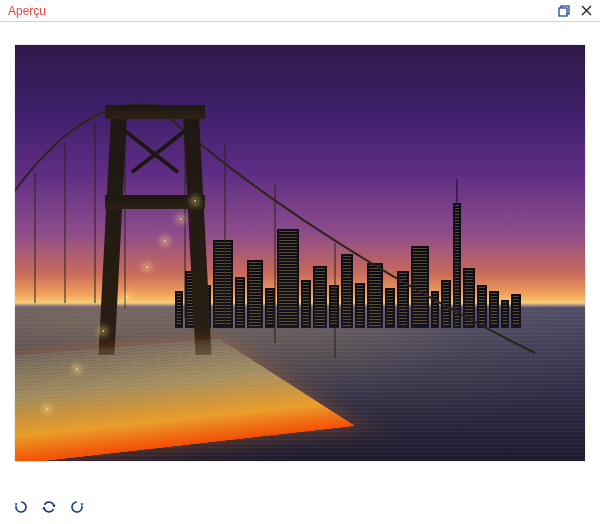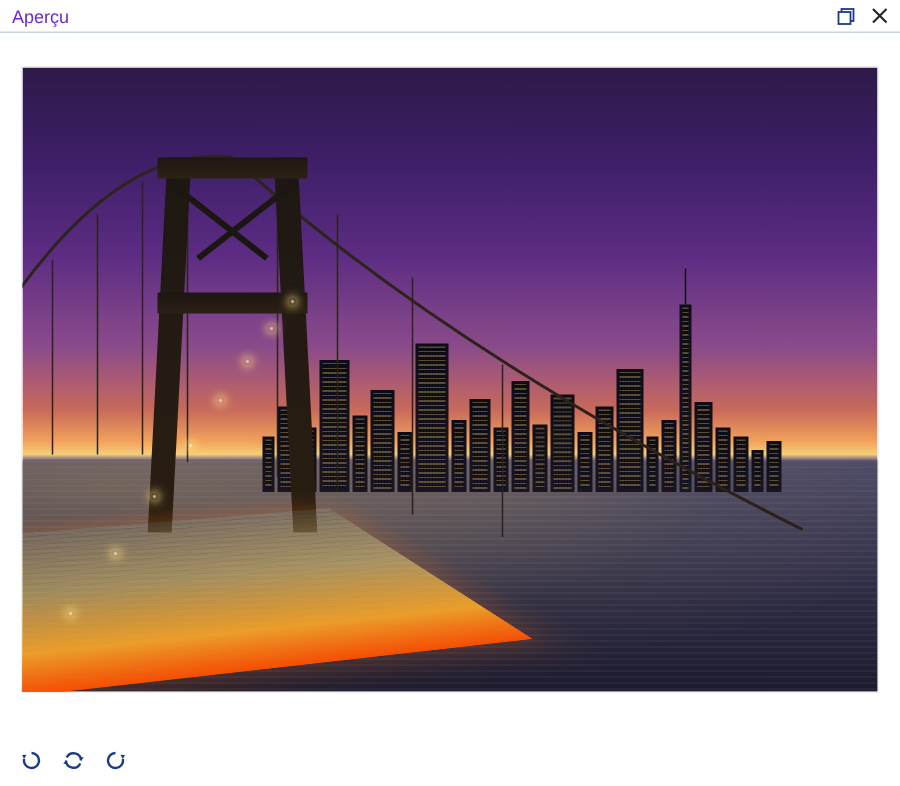--- a/index.html
+++ b/index.html
@@ -4,21 +4,21 @@
 <style>
   * { box-sizing: border-box; margin: 0; padding: 0; }
   html, body { width: 600px; height: 524px; overflow: hidden; font-family: "Segoe UI", Tahoma, sans-serif; font-size: 12px; background: #fff; }
 
   .pane { display: flex; flex-direction: column; width: 100%; height: 100%; }
 
   .titlebar {
     display: flex; align-items: center; justify-content: space-between;
     height: 22px; padding: 0 6px 0 8px;
     border-bottom: 1px solid #c9d3e5;
-    color: #6d28d9;
+    color: #ef4444;
   }
   .titlebar-controls { display: flex; align-items: center; gap: 6px; }
   .tb-btn { width: 16px; height: 16px; display: flex; align-items: center; justify-content: center; cursor: pointer; color: #1a3a8a; }
   .tb-btn svg { display: block; }
 
   .preview-area {
     flex: 1 1 auto;
     padding: 22px 14px 10px 14px;
     display: flex; align-items: flex-start; justify-content: center;
     background: #fff;

